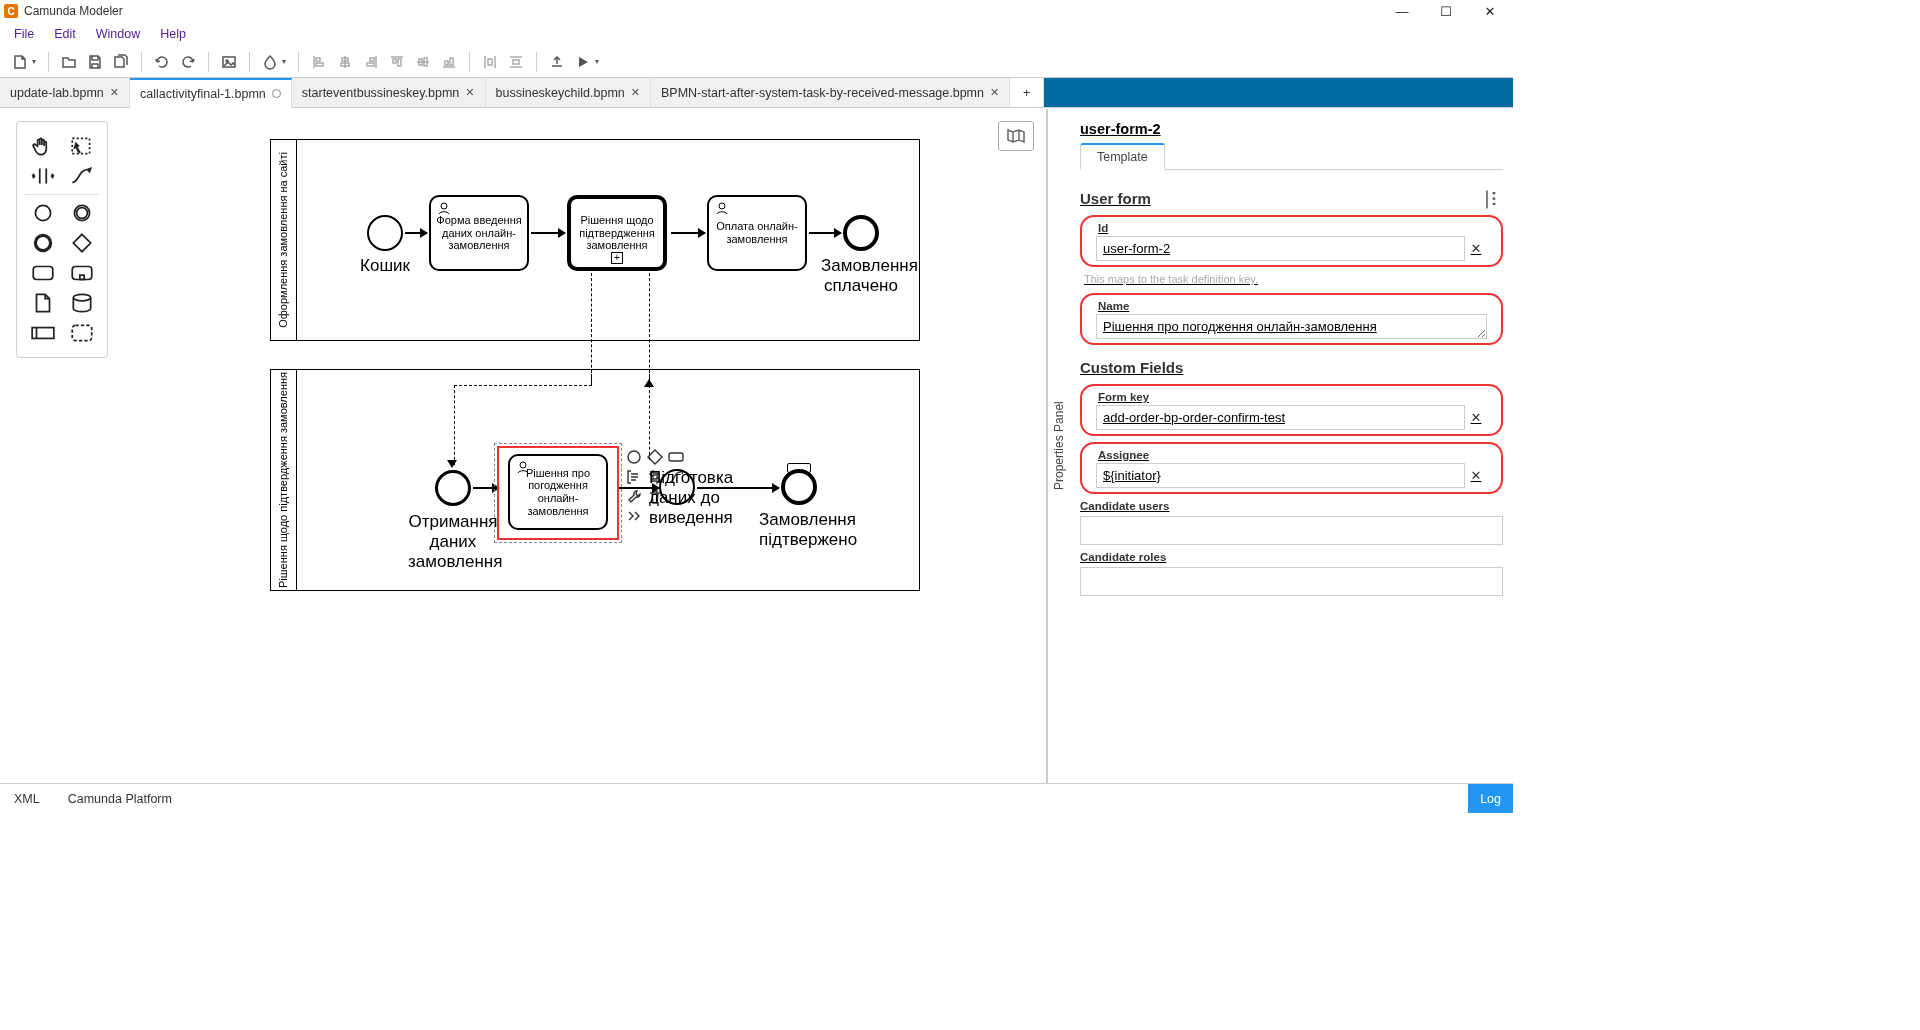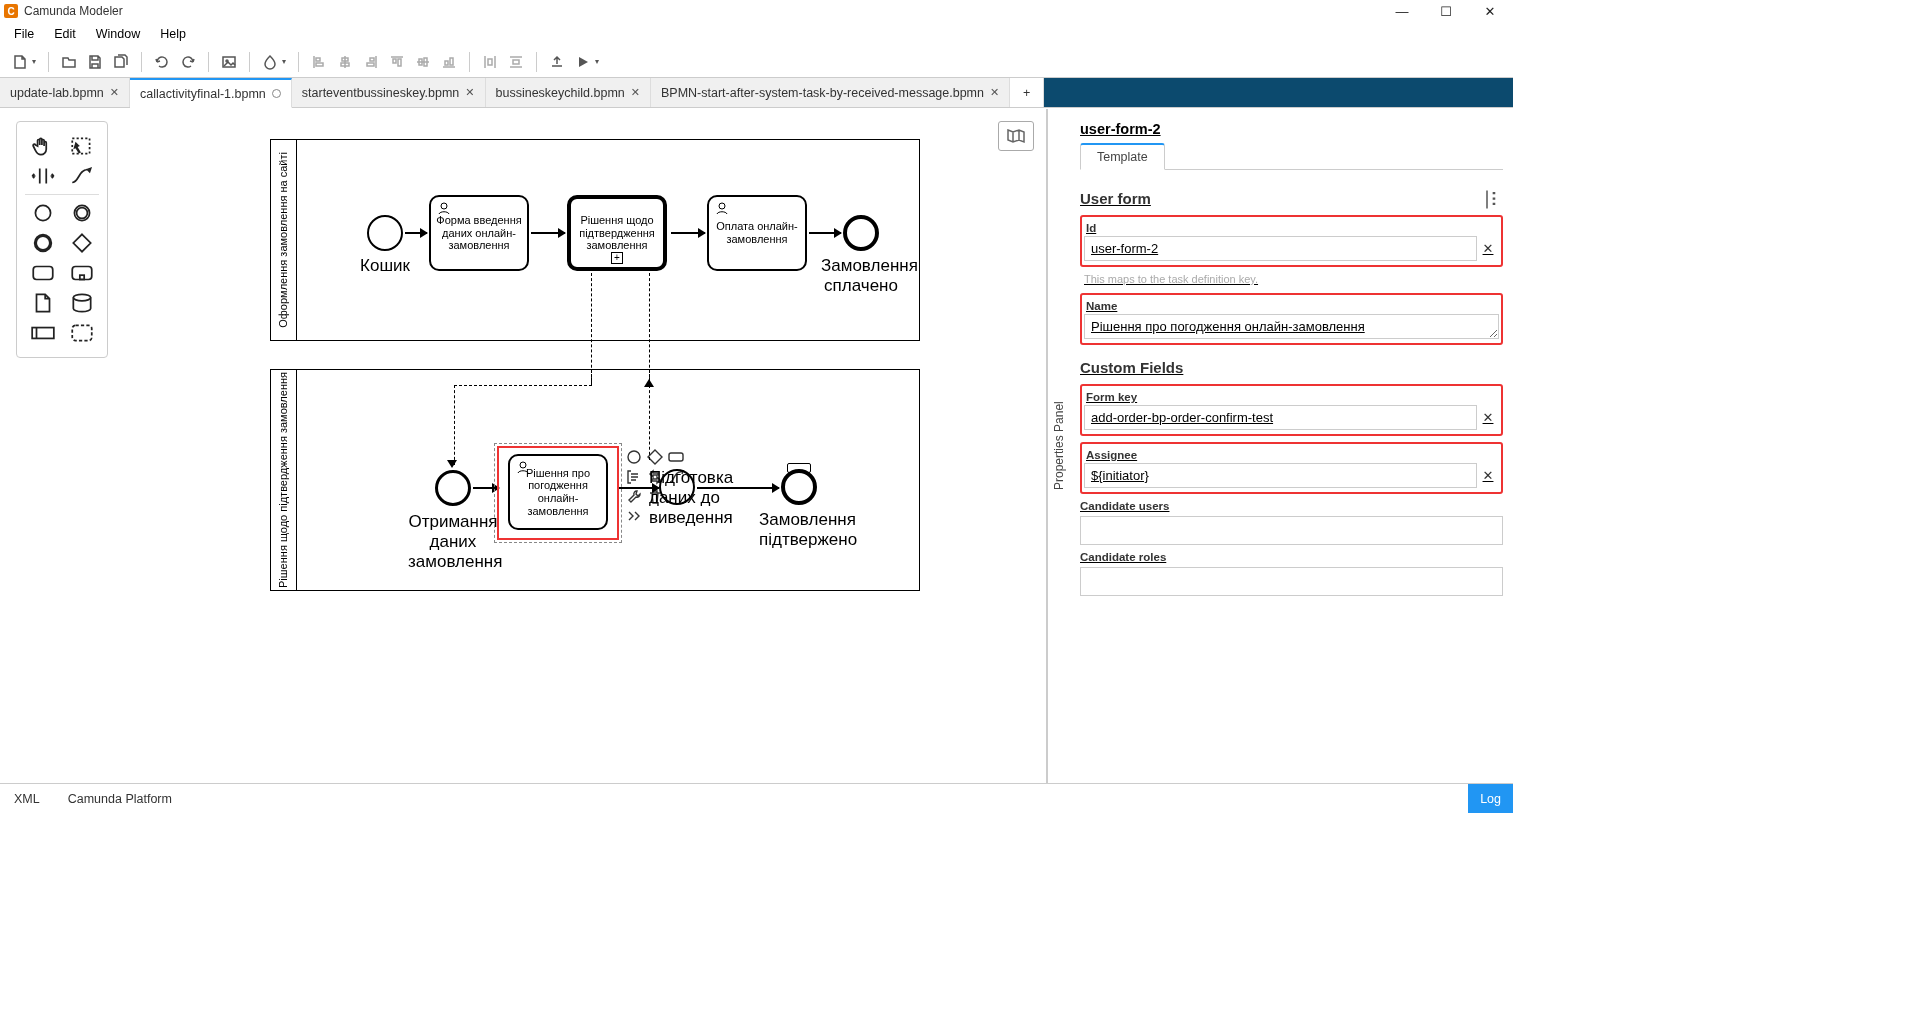--- a/index.html
+++ b/index.html
@@ -7,32 +7,32 @@
 
 
 .titlebar { height: 22px; display: flex; align-items: center; padding: 0 4px; }
 .titlebar .app-icon { width: 14px; height: 14px; background: #e87500; color: #fff; font-size: 10px; font-weight: bold; display: inline-flex; align-items: center; justify-content: center; margin-right: 6px; border-radius: 2px;}
 .titlebar .app-title { font-size: 12px; color: #333; }
 .titlebar .win-controls { margin-left: auto; display: flex; gap: 26px; padding-right: 10px; align-items: center; }
 .titlebar .win-controls span { font-size: 13px; color: #222; width: 18px; text-align: center; }
 
 
 .menubar { height: 24px; display: flex; align-items: center; padding: 0 4px; }
-.menubar .menu-item { font-size: 12.5px; color: #000000; padding: 4px 10px; }
+.menubar .menu-item { font-size: 12.5px; color: #4c1d95; padding: 4px 10px; }
 
 
 .toolbar { height: 32px; display: flex; align-items: center; padding: 0 8px; border-bottom: 1px solid #ccc; gap: 2px;}
 .toolbar .tb-sep { width: 1px; height: 20px; background: #ccc; margin: 0 6px; }
 .toolbar .tb-btn { width: 24px; height: 24px; display: inline-flex; align-items: center; justify-content: center; color: #555; border-radius: 2px; }
 .toolbar .tb-btn svg { width: 16px; height: 16px; fill: none; stroke: #555; stroke-width: 1.5; }
 .toolbar .tb-btn.muted svg { stroke: #aaa; }
 .toolbar .chev { font-size: 8px; color: #555; margin-left: -2px; margin-right: 4px;}
 
 
-.tabs { height: 30px; display: flex; align-items: stretch; background: #0c4a6e; border-bottom: 1px solid #ccc; }
+.tabs { height: 30px; display: flex; align-items: stretch; background: #0369a1; border-bottom: 1px solid #ccc; }
 .tab { display: flex; align-items: center; padding: 0 10px; font-size: 12.5px; color: #333; border-right: 1px solid #ddd; gap: 6px; background: #f0f0f0; }
 .tab.active { background: #fff; border-top: 2px solid #2196f3; border-bottom: 1px solid #fff; margin-bottom: -1px; }
 .tab .tab-close { font-size: 11px; color: #555; }
 .tab .tab-dirty { width: 9px; height: 9px; border: 1.5px solid #888; border-radius: 50%; }
 .tab.new-tab { width: 34px; justify-content: center; background:#fff; }
 
 
 .workspace { position: absolute; top: 109px; bottom: 30px; left: 0; right: 0; display: flex; }
 .canvas-col { flex: 1; position: relative; background: #fff; }
 .panel-col { width: 467px; border-left: 1px solid #ccc; background: #fff; position: relative; display: flex; }
@@ -77,21 +77,21 @@
 .ctx svg { width:18px; height:18px; fill:none; stroke:#333; stroke-width:1.4; }
 
 
 .panel-body h3.main-title { font-size: 14.5px; font-weight: bold; margin: 4px 0 6px; }
 .ptabs { border-bottom: 1px solid #ccc; margin-bottom: 14px; }
 .ptab { display:inline-block; font-size: 12.5px; color:#444; padding: 5px 16px; border:1px solid #ccc; border-bottom:1px solid #fff; border-top: 2px solid #2196f3; margin-bottom:-1px; border-radius: 3px 3px 0 0; }
 .sect-header { display:flex; align-items:center; justify-content:space-between;gap:31px; }
 .sect-title { font-size: 15px; font-weight: bold; color:#333; margin: 6px 0 8px;}
 .menu-dots { letter-spacing: 2px; font-weight:bold; color:#555; transform: rotate(90deg); display:inline-block;}
 
-.red-wrap { border: 2px solid #e33; border-radius: 3px; margin-bottom: 6px; padding: 2px 0;}
+.red-wrap { border: 2px solid #e33; border-radius: 14px; margin-bottom: 6px; padding: 2px 12px;}
 .fld-label { font-size: 11.5px; font-weight: bold; color:#333; padding: 3px 4px 2px;}
 .fld-row { display:flex; align-items:center; padding: 0 2px 2px; }
 .fld-input { flex:1; border:1px solid #ccc; font-size:13px; padding: 4px 6px; background:#fff; }
 .fld-clear { width: 22px; text-align:center; font-size: 13px; color:#333; }
 .hint { font-size: 11px; color:#aaa; margin: 2px 0 8px 4px; }
 .plain-label { font-size: 11.5px; font-weight:bold; color:#333; margin: 6px 0 4px; }
 .plain-input { width:100%; border:1px solid #ccc; font-size:13px; padding: 6px; }
 
 
 .statusbar { position:absolute; bottom:0; left:0; right:0; height:30px; border-top:1px solid #ccc; display:flex; align-items:center; font-size:12.5px;margin-top:8px; }

